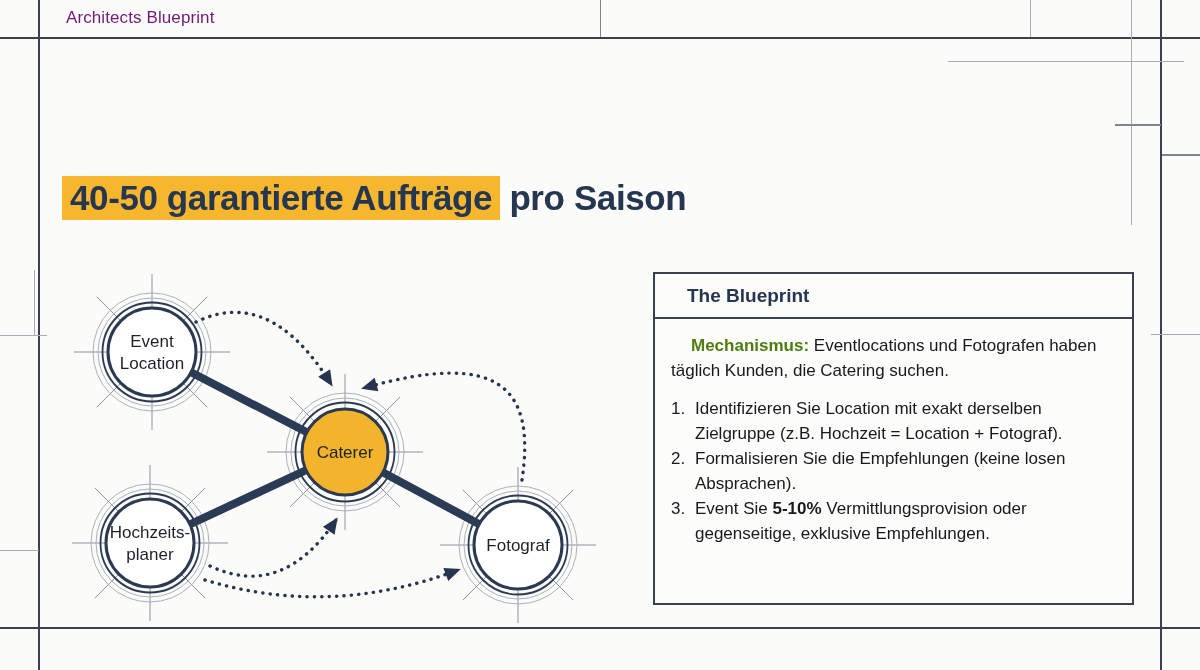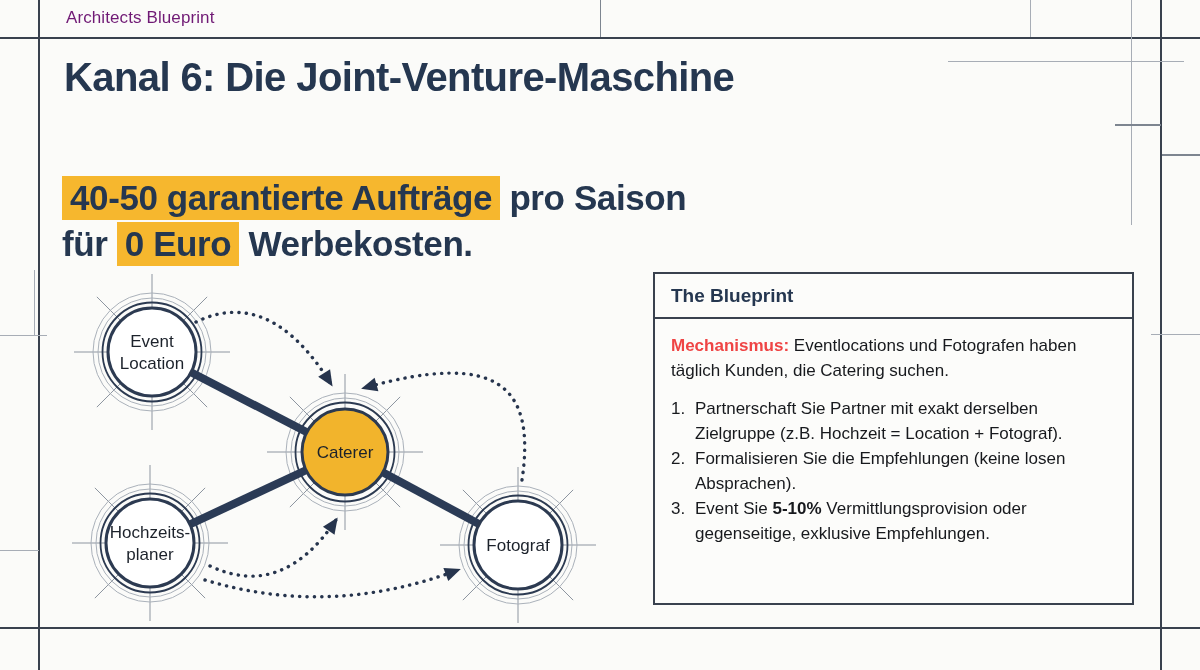--- a/index.html
+++ b/index.html
@@ -26,28 +26,28 @@
     font-size:35px;line-height:44px;font-weight:700;color:#253750;
     letter-spacing:-0.4px;
   }
   .subtitle .row{display:block;margin-bottom:2px;}
   .hl{background:#F6B72E;padding:2px 8px 3px 8px;text-align:center;}
   .bpbox{
     position:absolute;left:653px;top:272px;width:481px;height:333px;
     border:2px solid #39414E;background:#FCFCFA;box-sizing:border-box;
   }
   .bpbox-header{
-    padding:11px 16px 10px 16px;border-bottom:2px solid #39414E;
+    padding:11px 16px 10px 32px;border-bottom:2px solid #39414E;
     font-size:19px;font-weight:700;color:#253750;
   }
   .bpbox-body{
     padding:14px 14px 10px 16px;font-size:17px;line-height:25px;color:#17191D;
   }
   .mech{margin:0 0 13px 0;}
-  .mech b{font-weight:700;color:#ef4444;}
+  .mech b{font-weight:700;color:#4d7c0f;margin-left:20px;}
   .steps{margin:0;}
   .step{display:flex;align-items:flex-start;}
   .step .num{flex:0 0 24px;text-align:left;}
   .step .stext{flex:1;}
   .step b{font-weight:700;}
   svg text{font-family:"Liberation Sans", sans-serif;}
 </style>
 </head>
 <body>
 
@@ -64,26 +64,24 @@
   <div class="bp-line mid" style="left:1115px;top:124px;width:46px;height:2px;"></div>
   <div class="bp-line mid" style="left:1162px;top:154px;width:38px;height:2px;"></div>
   <div class="bp-line light" style="left:1151px;top:334px;width:49px;height:1px;"></div>
   <div class="bp-line light" style="left:0;top:335px;width:47px;height:1px;"></div>
   <div class="bp-line light" style="left:34px;top:270px;width:1px;height:66px;"></div>
   <div class="bp-line light" style="left:0;top:550px;width:39px;height:1px;"></div>
 
   <div class="brand">Architects Blueprint</div>
 
   <h1 class="title" style="margin:0;">
-    <span style="display:block;">Kanal 6: Die Joint-Venture-Maschine</span>
   </h1>
 
   <div class="subtitle">
     <span class="row"><span class="hl">40-50 garantierte Aufträge</span><span> pro Saison</span></span>
-    <span class="row"><span>für </span><span class="hl">0 Euro</span><span> Werbekosten.</span></span>
   </div>
 
   <svg style="position:absolute;left:30px;top:268px;" width="600" height="398" viewBox="0 0 600 398">
     <defs>
       <marker id="arrow" markerUnits="userSpaceOnUse" markerWidth="20" markerHeight="18" refX="14" refY="8" orient="auto">
         <path d="M1,1 L17,8 L1,15 Z" fill="#26344D"></path>
       </marker>
     </defs>
 
     <g id="rings-layer">
@@ -173,21 +171,21 @@
     </g>
   </svg>
 
   <div class="bpbox">
     <div class="bpbox-header">The Blueprint</div>
     <div class="bpbox-body">
       <p class="mech"><b>Mechanismus:</b><span> Eventlocations und Fotografen haben täglich Kunden, die Catering suchen.</span></p>
       <div class="steps">
         <div class="step">
           <span class="num">1.</span>
-          <span class="stext">Partnerschaft Sie Partner mit exakt derselben Zielgruppe (z.B. Hochzeit = Location + Fotograf).</span>
+          <span class="stext">Identifizieren Sie Location mit exakt derselben Zielgruppe (z.B. Hochzeit = Location + Fotograf).</span>
         </div>
         <div class="step">
           <span class="num">2.</span>
           <span class="stext">Formalisieren Sie die Empfehlungen (keine losen Absprachen).</span>
         </div>
         <div class="step">
           <span class="num">3.</span>
           <span class="stext"><span>Event Sie </span><b>5-10%</b><span> Vermittlungsprovision oder gegenseitige, exklusive Empfehlungen.</span></span>
         </div>
       </div>

